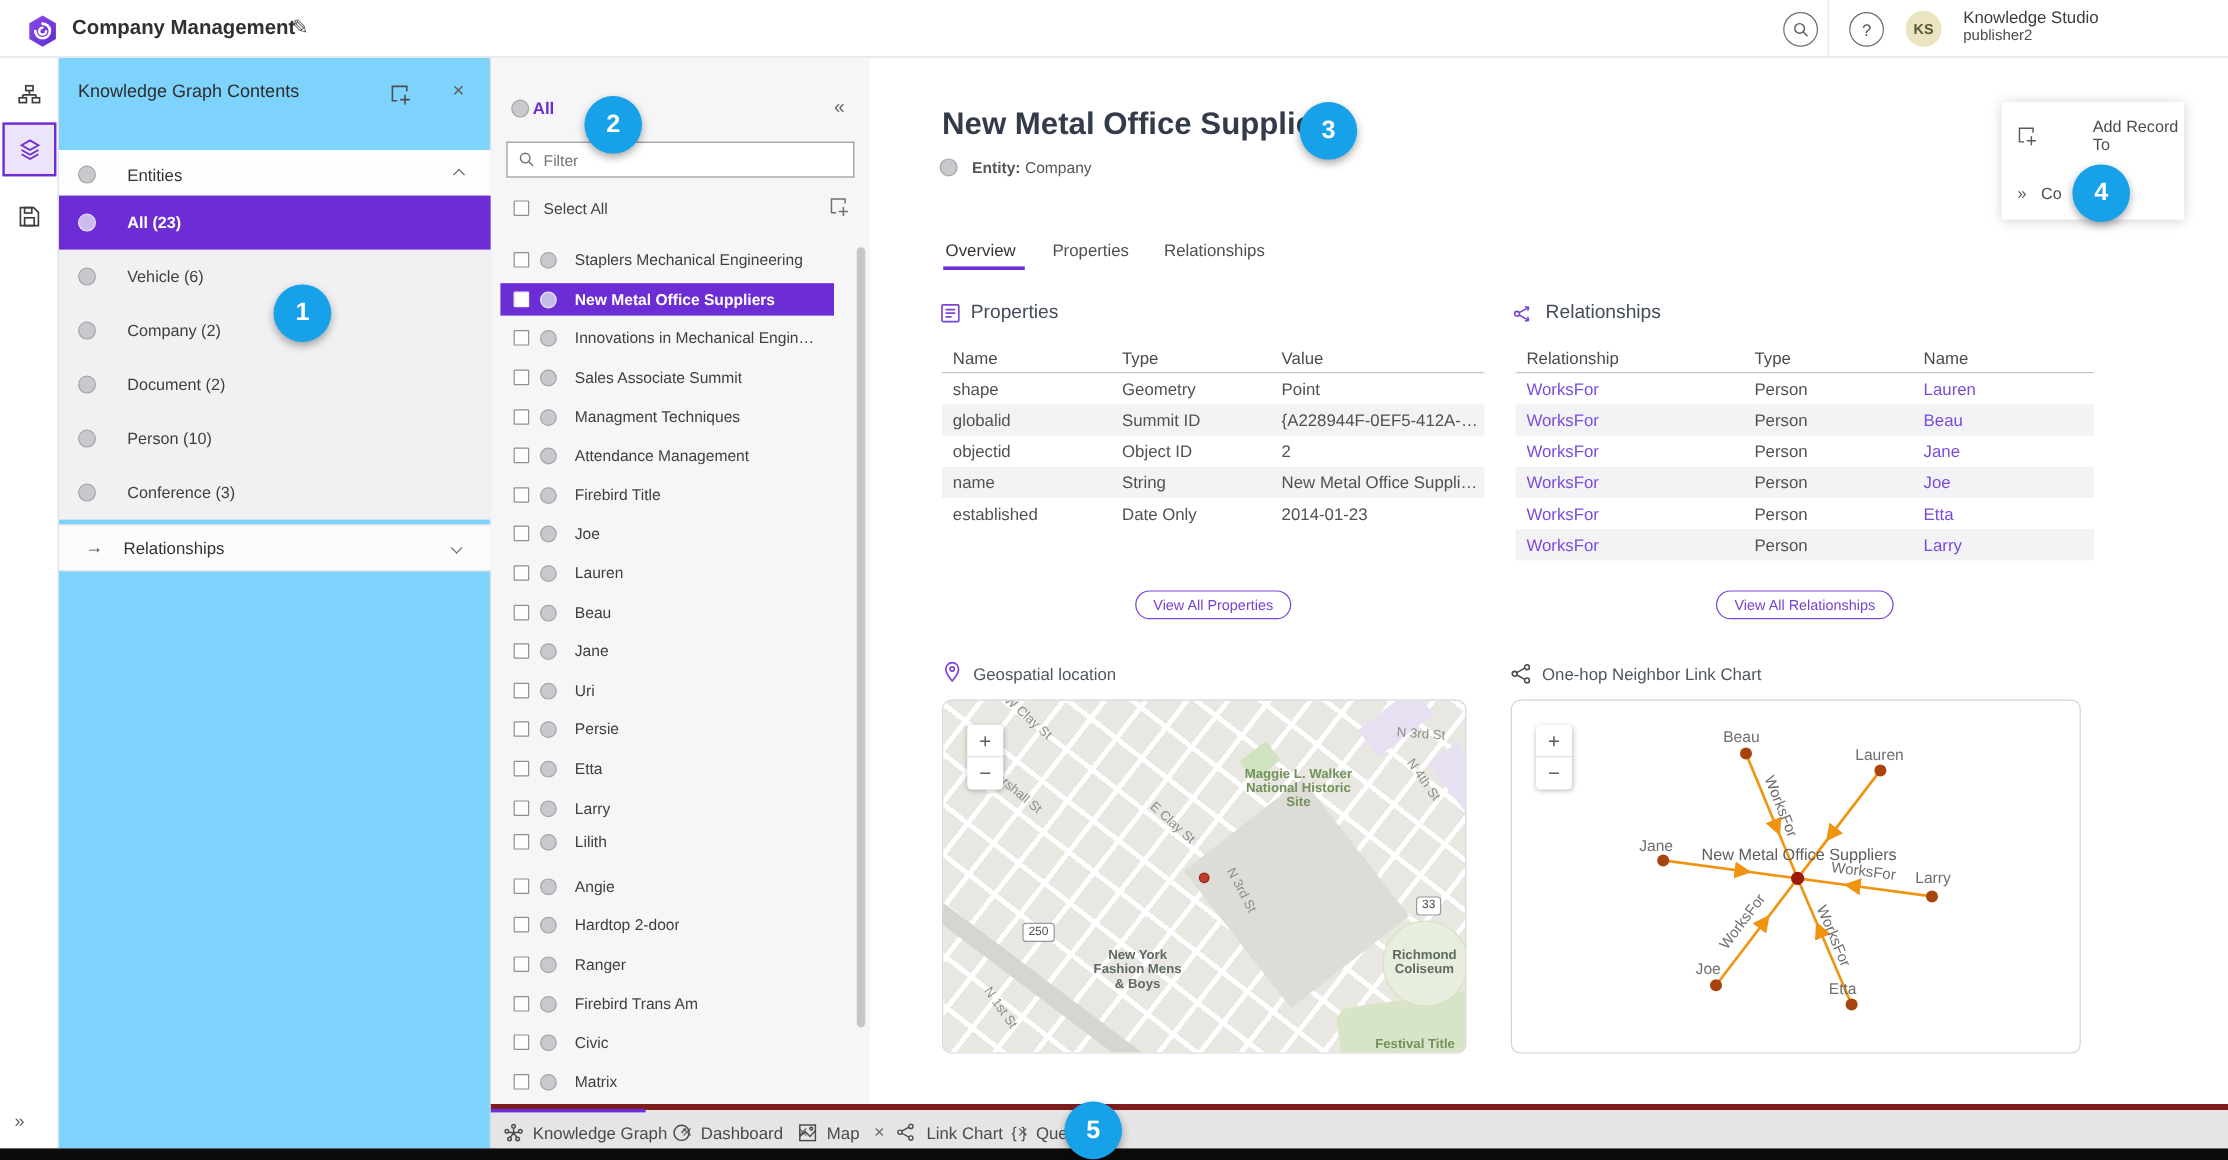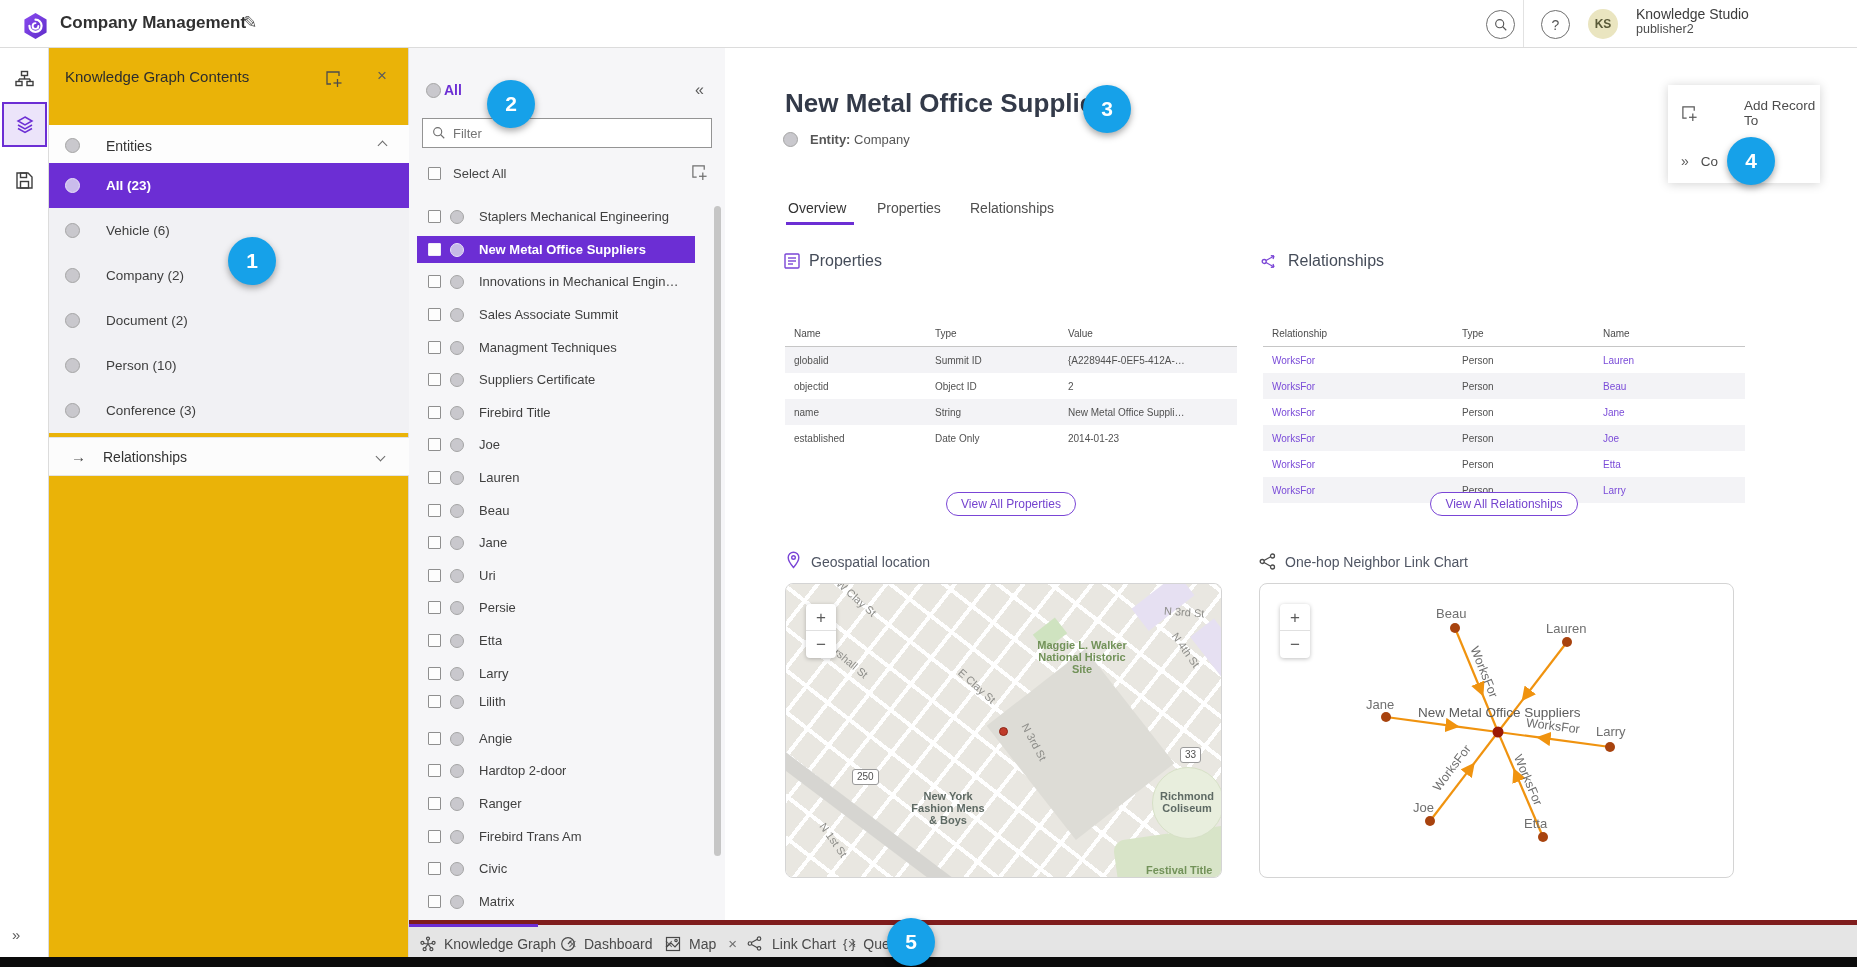--- a/index.html
+++ b/index.html
@@ -20,21 +20,21 @@
   .user-name { font-size:14px; color:#3c3c3c; }
   .user-role { font-size:12.5px; color:#4c4c4c; }
 
   
   .rail { position:absolute; left:0; top:48px; width:49px; height:909px; background:#fff; border-right:1px solid #dcdcdc; z-index:5; }
   .rail-item { position:absolute; left:11px; width:27px; height:27px; display:flex; align-items:center; justify-content:center; color:#3e3e3e; }
   .rail-item.sel { left:2px; width:45px; height:45px; background:#ece4fa; border:2px solid #6c2ed4; color:#6c2ed4; }
   .rail-expand { position:absolute; left:12px; top:878px; font-size:15px; color:#5c5c5c; }
 
   
-  .contents { position:absolute; left:49px; top:48px; width:360px; height:909px; background:#eab308; border-right:1px solid #d9d9d9; z-index:4; }
+  .contents { position:absolute; left:49px; top:48px; width:360px; height:909px; background:#7dd3fc; border-right:1px solid #d9d9d9; z-index:4; }
   .cp-title { position:absolute; left:16px; top:20px; font-size:15px; color:#2d2d2d; }
   .ent-dot { width:15px; height:15px; border-radius:50%; background:#c9c8cd; border:1px solid #a5a5a5; }
   .cp-listbg { position:absolute; left:0; top:115px; width:360px; height:270px; background:#f1f1f4; }
   .cp-row { position:absolute; left:0; width:360px; height:45px; display:flex; align-items:center; gap:26px; padding-left:16px; font-size:13.5px; color:#3e3e3e; cursor:pointer; }
   .cp-row.sel { background:#6c2ed4; color:#fff; font-weight:bold; }
   .cp-row.sel .ent-dot { background:#cabcec; border-color:#e9e2f9; }
   .cp-head { position:absolute; left:0; width:360px; height:41px; display:flex; align-items:center; gap:26px; padding-left:16px; font-size:14px; color:#333; background:#fdfdfd; }
   .chev { display:inline-block; width:7px; height:7px; border-right:1.6px solid #6a6a6a; border-bottom:1.6px solid #6a6a6a; }
   .chev.up { transform:rotate(225deg); }
   .chev.down { transform:rotate(45deg); }
@@ -56,21 +56,21 @@
   .lp-scroll { position:absolute; left:305px; top:158px; width:7px; height:650px; background:#c6c6c6; border-radius:4px; }
 
   
   .main { position:absolute; left:725px; top:48px; width:1132px; height:872px; background:#fff; }
   .d-title { position:absolute; left:60px; top:40px; font-size:26px; font-weight:bold; color:#333a49; }
   .d-entline { position:absolute; left:58px; top:84px; display:flex; align-items:center; gap:12px; font-size:13px; color:#565656; }
   .tab { position:absolute; top:152px; font-size:14px; color:#4f4f4f; cursor:pointer; }
   .tab.active { color:#333; }
   .tab-underline { position:absolute; left:61px; top:174px; width:68px; height:3px; background:#6c2ed4; }
   .sec-head { position:absolute; font-size:16px; color:#454c59; }
-  .tbl { position:absolute; font-size:10px; color:#515151;margin-top:36px; }
+  .tbl { position:absolute; font-size:14px; color:#515151; }
   .tbl .thr { display:grid; height:26px; align-items:center; border-bottom:1px solid #c6c6c6; color:#4b4b4b; }
   .tbl .tr { display:grid; height:26px; align-items:center; }
   .tbl .tr.stripe { background:#f3f3f6; }
   .tbl .c { padding-left:9px; white-space:nowrap; overflow:hidden; }
   .plink { color:#7a4bd8; }
   .viewall { border:1px solid #7a45d6; color:#7443cf; background:#fff; border-radius:12px; font-size:12px; padding:4px 14px; font-family:"Liberation Sans",sans-serif; cursor:pointer; }
   .panelbox { position:absolute; border:1px solid #d4d4d4; border-radius:8px; overflow:hidden; background:#fff; }
   .zoomctl { position:absolute; left:20px; top:20px; width:30px; height:54px; background:#fff; border-radius:4px; box-shadow:0 1px 4px rgba(0,0,0,.25); z-index:6; font-size:17px; color:#5a5a5a; text-align:center; }
   .zoomctl .z { height:27px; line-height:27px; cursor:pointer; }
   .zoomctl .z:first-child { border-bottom:1px solid #e0e0e0; }
@@ -271,21 +271,21 @@
         <span class="li-label">Sales Associate Summit</span>
       </div>
     <div class="li-row" style="top:286px;">
         <span class="cb"></span>
         <span class="li-dot"></span>
         <span class="li-label">Managment Techniques</span>
       </div>
     <div class="li-row" style="top:318px;">
         <span class="cb"></span>
         <span class="li-dot"></span>
-        <span class="li-label">Suppliers Certificate</span>
+        <span class="li-label">Attendance Management</span>
       </div>
     <div class="li-row" style="top:351px;">
         <span class="cb"></span>
         <span class="li-dot"></span>
         <span class="li-label">Firebird Title</span>
       </div>
     <div class="li-row" style="top:383px;">
         <span class="cb"></span>
         <span class="li-dot"></span>
         <span class="li-label">Joe</span>
@@ -384,20 +384,25 @@
           <line x1="5" y1="6" x2="13" y2="6"></line>
           <line x1="5" y1="9" x2="13" y2="9"></line>
           <line x1="5" y1="12" x2="10" y2="12"></line>
       </svg>
     </span>
     <div class="tbl" style="left:60px; top:237px; width:452px;">
       <div class="thr" style="grid-template-columns:141px 133px 178px;">
         <span class="c">Name</span>
         <span class="c">Type</span>
         <span class="c">Value</span>
+      </div>
+      <div class="tr" style="grid-template-columns:141px 133px 178px;">
+        <span class="c">shape</span>
+          <span class="c">Geometry</span>
+          <span class="c">Point</span>
       </div>
       <div class="tr stripe" style="grid-template-columns:141px 133px 178px;">
         <span class="c">globalid</span>
           <span class="c">Summit ID</span>
           <span class="c">{A228944F-0EF5-412A-…</span>
       </div>
       <div class="tr" style="grid-template-columns:141px 133px 178px;">
         <span class="c">objectid</span>
           <span class="c">Object ID</span>
           <span class="c">2</span>

